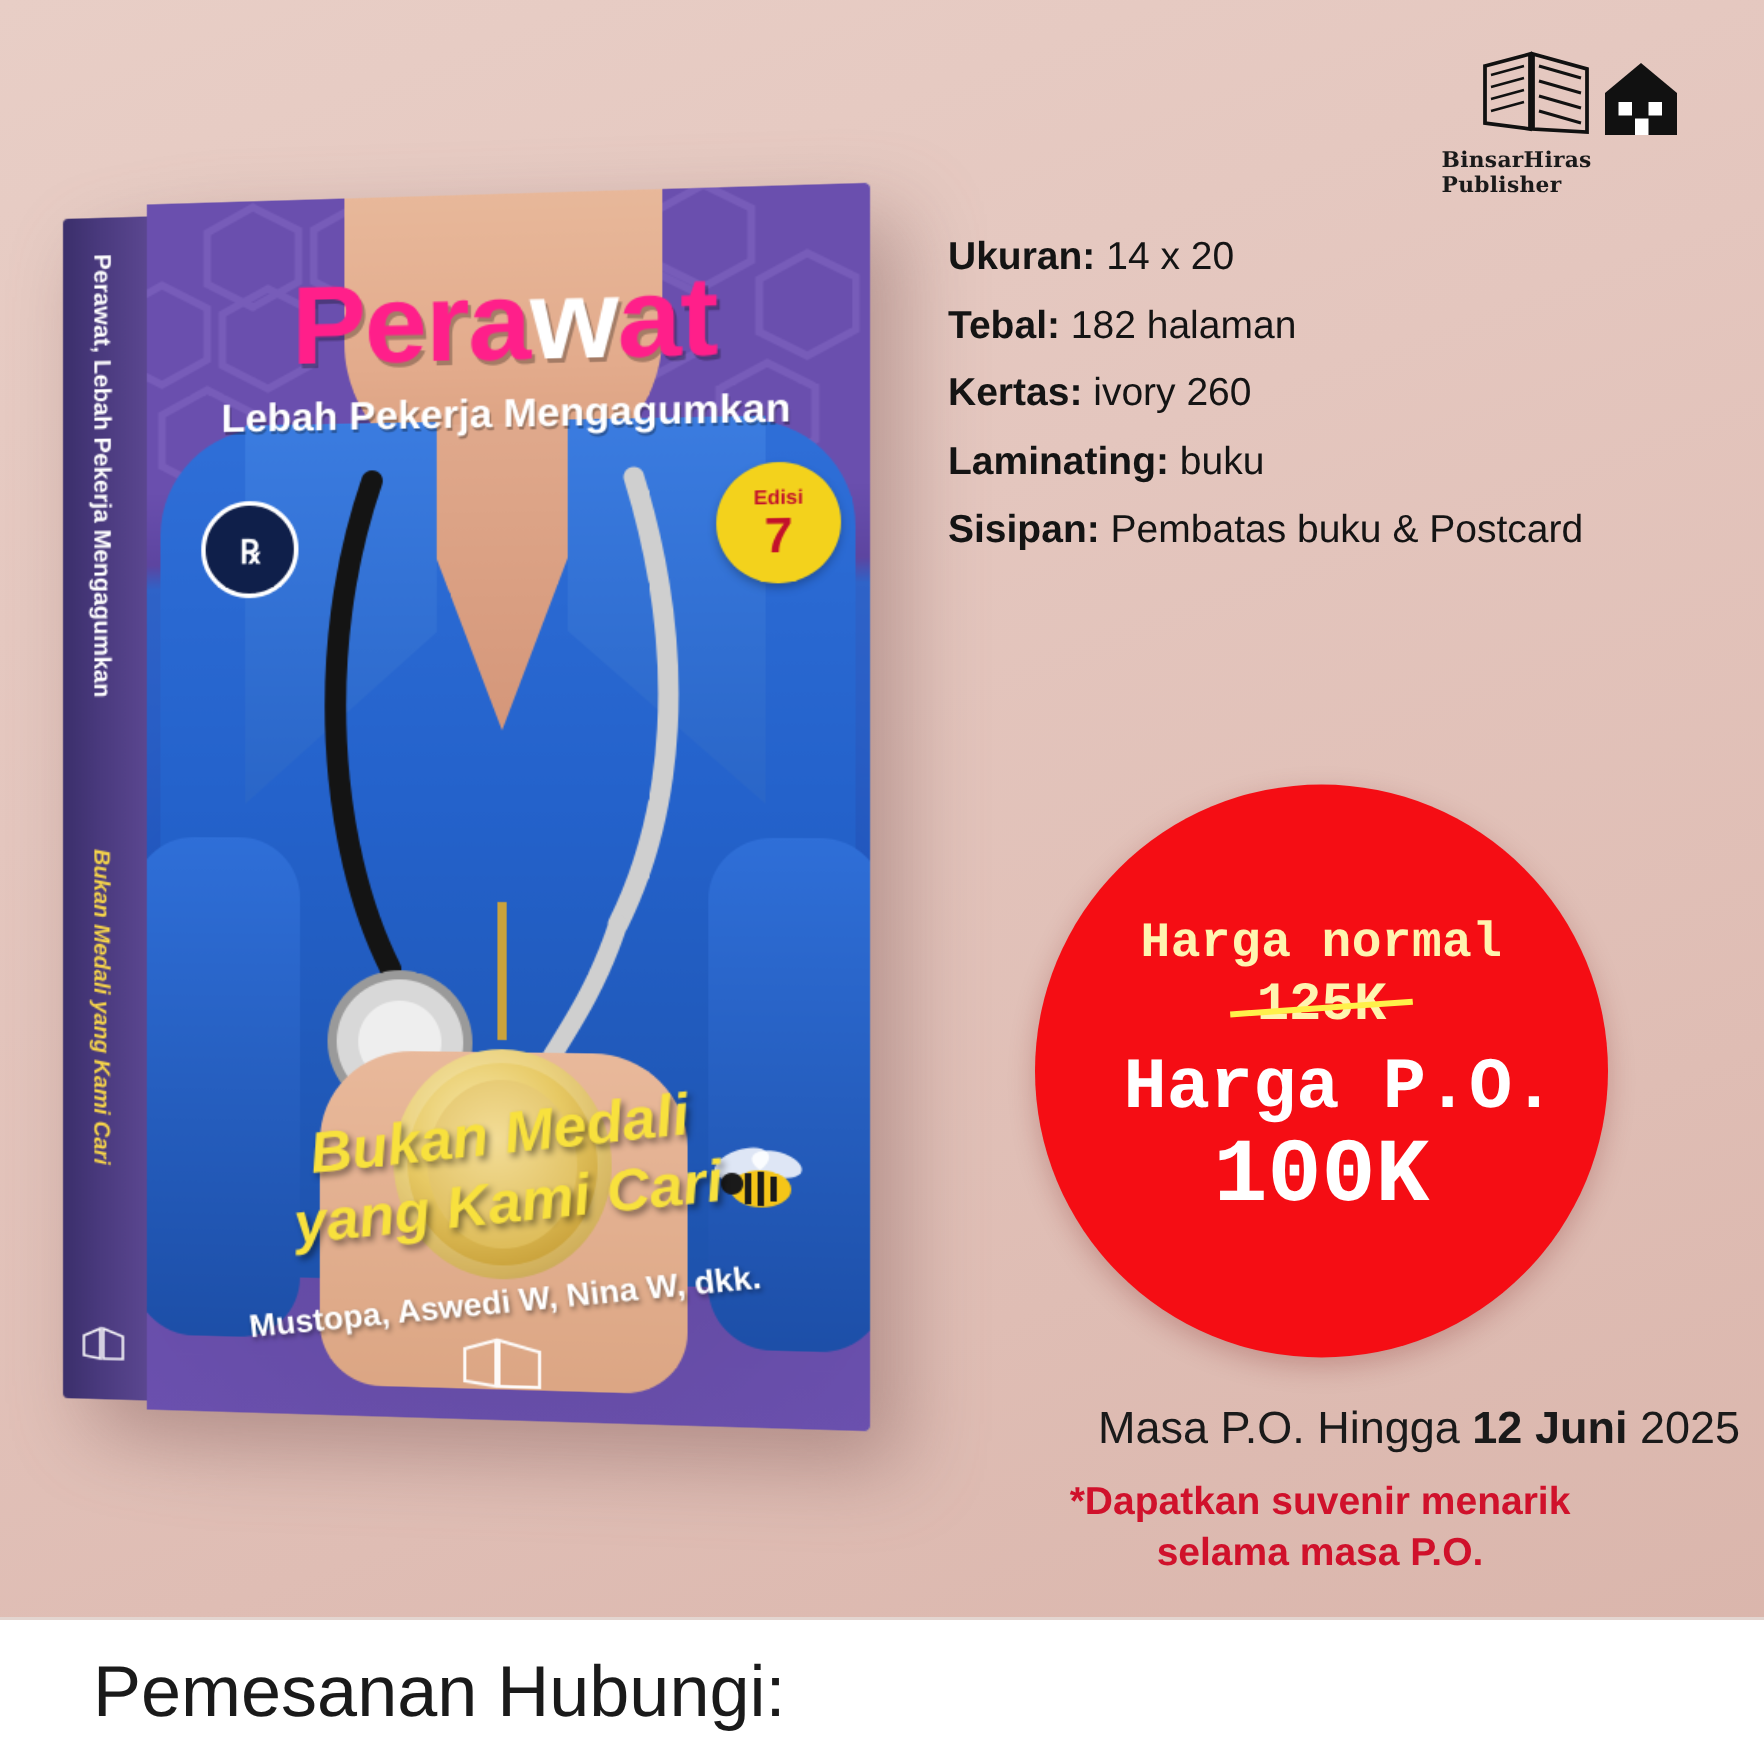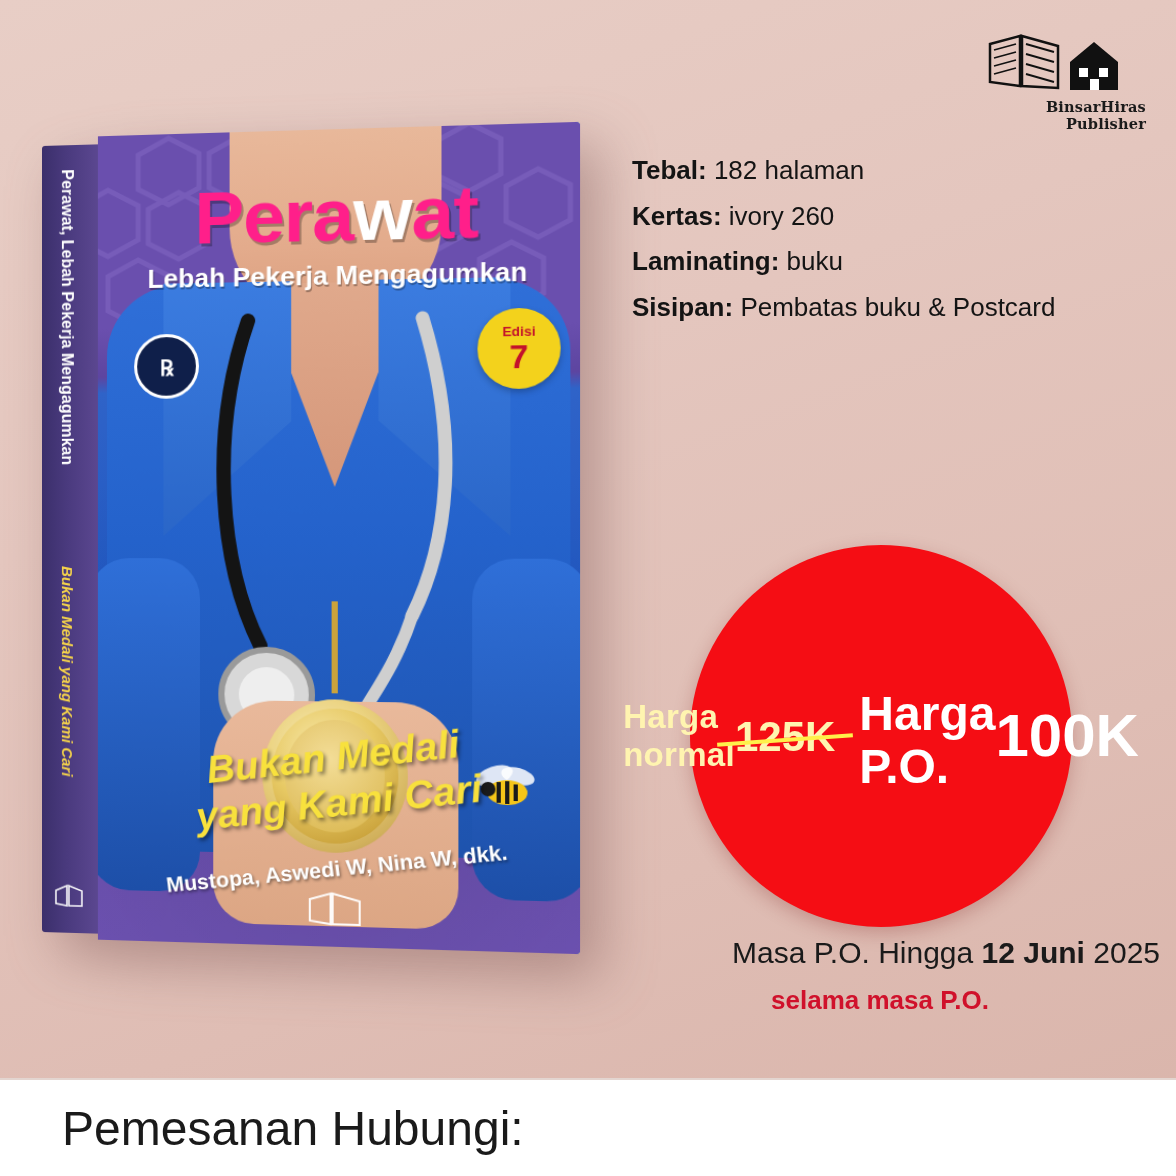--- a/index.html
+++ b/index.html
@@ -19,21 +19,21 @@
     height: 1176px;
     background: linear-gradient(160deg, #e8cec6 0%, #e4c6be 35%, #dfbdb4 70%, #d9b4aa 100%);
     overflow: hidden;
   }
   
   .logo {
     position: absolute;
     top: 24px;
     right: 30px;
     width: 185px;
-    text-align: right;
+    text-align: left;
   }
   .logo-mark {
     height: 68px;
     display: flex;
     align-items: flex-end;
     justify-content: center;
     gap: 2px;
   }
   .logo-book {
     width: 78px;
@@ -344,41 +344,42 @@
   .spec-row {
     font-size: 26px;
     line-height: 1.75;
     color: #141414;
   }
   .spec-row b { font-weight: 700; }
   
   .price-circle {
     position: absolute;
     left: 690px;
-    top: 545px;
+    top: 523px;
     width: 382px;
     height: 382px;
     border-radius: 50%;
     background: #f50d14;
     color: #ffffff;
     display: flex;
-    flex-direction: row;
+    flex-direction: column;
     align-items: center;
     justify-content: center;
     box-shadow: 0 6px 18px rgba(120, 20, 20, 0.25);
+    font-family: Liberation Mono, monospace;
   }
   .price-normal {
     font-size: 33px;
     font-weight: 700;
     color: #fff4b0;
     letter-spacing: 0.3px;
   }
   .price-old {
     position: relative;
-    font-size: 42px;
+    font-size: 36px;
     font-weight: 700;
     color: #fff4b0;
     margin-top: 2px;
     text-align: right;
   }
   .price-old::after {
     content: "";
     position: absolute;
     left: -18px;
     right: -18px;
@@ -566,20 +567,24 @@
             <path d="M4 10 L24 4 L24 34 L4 31 Z M26 4 L52 11 L52 34 L26 34 Z" fill="none" stroke="#ffffff" stroke-width="2"></path>
           </svg>
         </span>
       </div>
     </div>
   </div>
 
   <div class="specs">
 
     <div class="spec-row">
+      <b>Ukuran:</b>
+      <span>14 x 20</span>
+    </div>
+    <div class="spec-row">
       <b>Tebal:</b>
       <span>182 halaman</span>
     </div>
     <div class="spec-row">
       <b>Kertas:</b>
       <span>ivory 260</span>
     </div>
     <div class="spec-row">
       <b>Laminating:</b>
       <span>buku</span>
@@ -595,20 +600,21 @@
     <div class="price-old">125K</div>
     <div class="price-po-label">Harga P.O.</div>
     <div class="price-po-value">100K</div>
   </div>
 
   <div class="po-period">
     <span>Masa P.O. Hingga </span><b>12 Juni</b><span> 2025</span>
   </div>
 
   <div class="po-note">
+    <div>*Dapatkan suvenir menarik</div>
     <div>selama masa P.O.</div>
   </div>
 
   <div class="divider"></div>
 
   <div class="footer">
     <div class="footer-text">Pemesanan Hubungi:</div>
   </div>
 
 </div>

